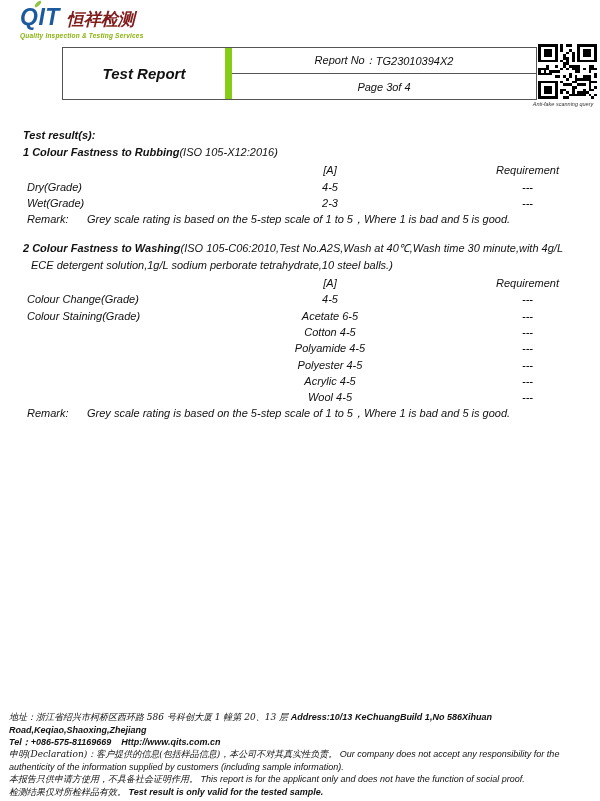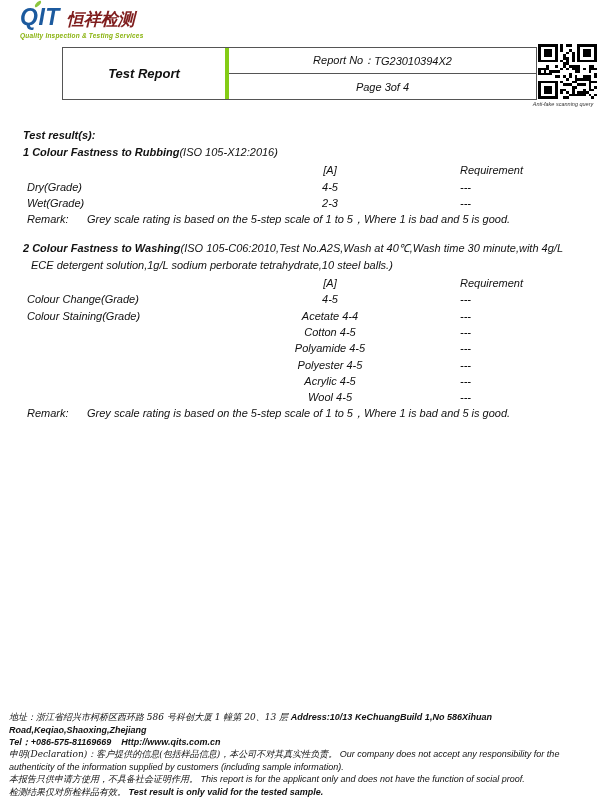--- a/index.html
+++ b/index.html
@@ -13,41 +13,41 @@
   .logo{position:absolute;left:20px;top:6px;}
   .logo-top{display:flex;align-items:flex-end;gap:7px;}
   .logo-qit{font-size:23px;font-weight:bold;color:#1c5a9e;line-height:1;position:relative;letter-spacing:.5px;}
   .leaf{position:absolute;left:14px;top:-4px;width:8px;height:4px;background:#8cc63f;
         border-radius:80% 20% 80% 20%;transform:rotate(-28deg);}
   .logo-cn{font-size:17px;font-weight:bold;color:#7f1d1d;line-height:1.05;}
   .logo-tag{font-size:6.5px;color:#8ab30f;font-weight:bold;margin-top:3px;letter-spacing:.2px;}
   
   .hdr-table{position:absolute;left:62px;top:47px;width:475px;height:53px;
              border:1px solid #555;display:flex;box-sizing:border-box;}
-  .hdr-left{width:162px;border-right:4px solid #84cc16;display:flex;align-items:center;
-            justify-content:center;font-size:13px;font-weight:bold;}
+  .hdr-left{width:162px;border-right:7px solid #84cc16;display:flex;align-items:center;
+            justify-content:center;font-size:15px;font-weight:bold;}
   .hdr-right{flex:1;display:flex;flex-direction:column;}
   .hdr-row{flex:1;display:flex;align-items:center;justify-content:center;font-size:11px;}
   .hdr-row + .hdr-row{border-top:1px solid #555;}
   
   .qr{position:absolute;left:538px;top:44px;width:59px;height:55px;}
   .qr svg{width:100%;height:100%;shape-rendering:crispEdges;}
   .qr-caption{position:absolute;left:526px;top:101px;width:74px;font-size:5.5px;
               text-align:center;color:#333;}
   
   .body{position:absolute;left:23px;top:127px;width:572px;font-size:11px;}
   .h-results{font-weight:bold;line-height:17px;}
   .sec-title{margin:0;line-height:16.3px;white-space:pre-line;padding-left:8px;text-indent:-8px;}
   .sec-title .b{font-weight:bold;}
   .cols,.row,.remark{display:flex;line-height:16.3px;}
   .rows-wrap,.cols,.remark{margin-left:4px;}
   .cols{margin-top:2px;}
   .c-label{width:203px;}
   .c-value{width:200px;text-align:center;}
-  .c-req{width:135px;margin-left:30px;text-align:left;}
+  .c-req{width:135px;margin-left:30px;text-align:center;}
   .remark .lbl{width:60px;flex:none;}
   .sec2{margin-top:13px;}
   
   .footer{position:absolute;left:9px;width:586px;bottom:3px;font-size:9px;line-height:12.4px;}
   .company{margin-bottom:2px;}
   .company-zh{font-family:"DejaVu Serif",serif;font-weight:bold;font-size:13.5px;}
   .company-en{font-size:10.5px;font-weight:bold;margin-left:5px;}
   .addr-en,.tel,.valid-en{font-weight:bold;}
   .zh{font-family:"DejaVu Serif",serif;}
   .tel{white-space:pre;}
@@ -338,21 +338,21 @@
       <div class="rows-wrap">
 
           <div class="row">
             <span class="c-label">Colour Change(Grade)</span>
             <span class="c-value">4-5</span>
             <span class="c-req">---</span>
           </div>
 
           <div class="row">
             <span class="c-label">Colour Staining(Grade)</span>
-            <span class="c-value">Acetate 4-4</span>
+            <span class="c-value">Acetate 6-5</span>
             <span class="c-req">---</span>
           </div>
 
           <div class="row">
             <span class="c-label"></span>
             <span class="c-value">Cotton 4-5</span>
             <span class="c-req">---</span>
           </div>
 
           <div class="row">

